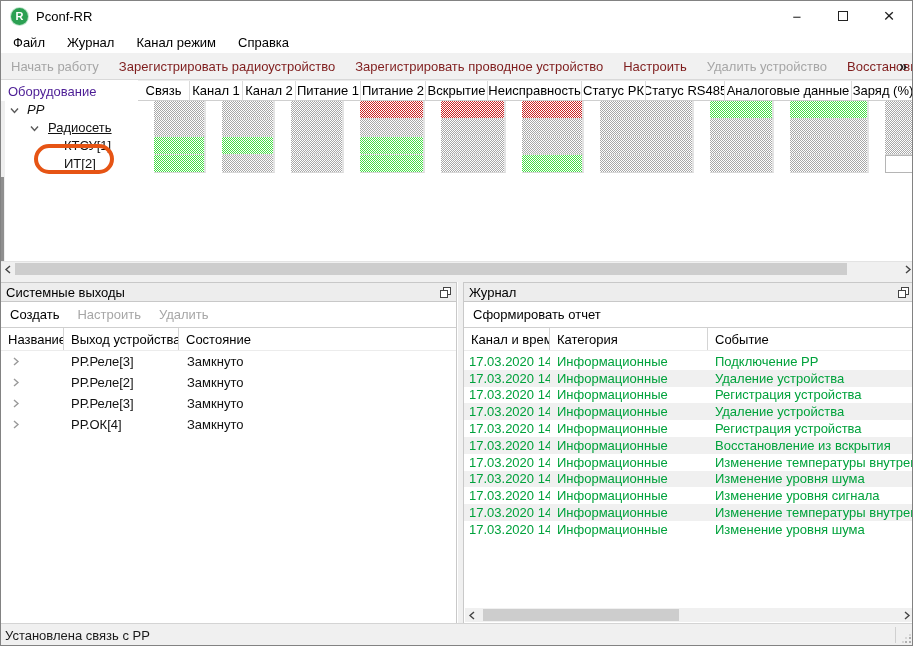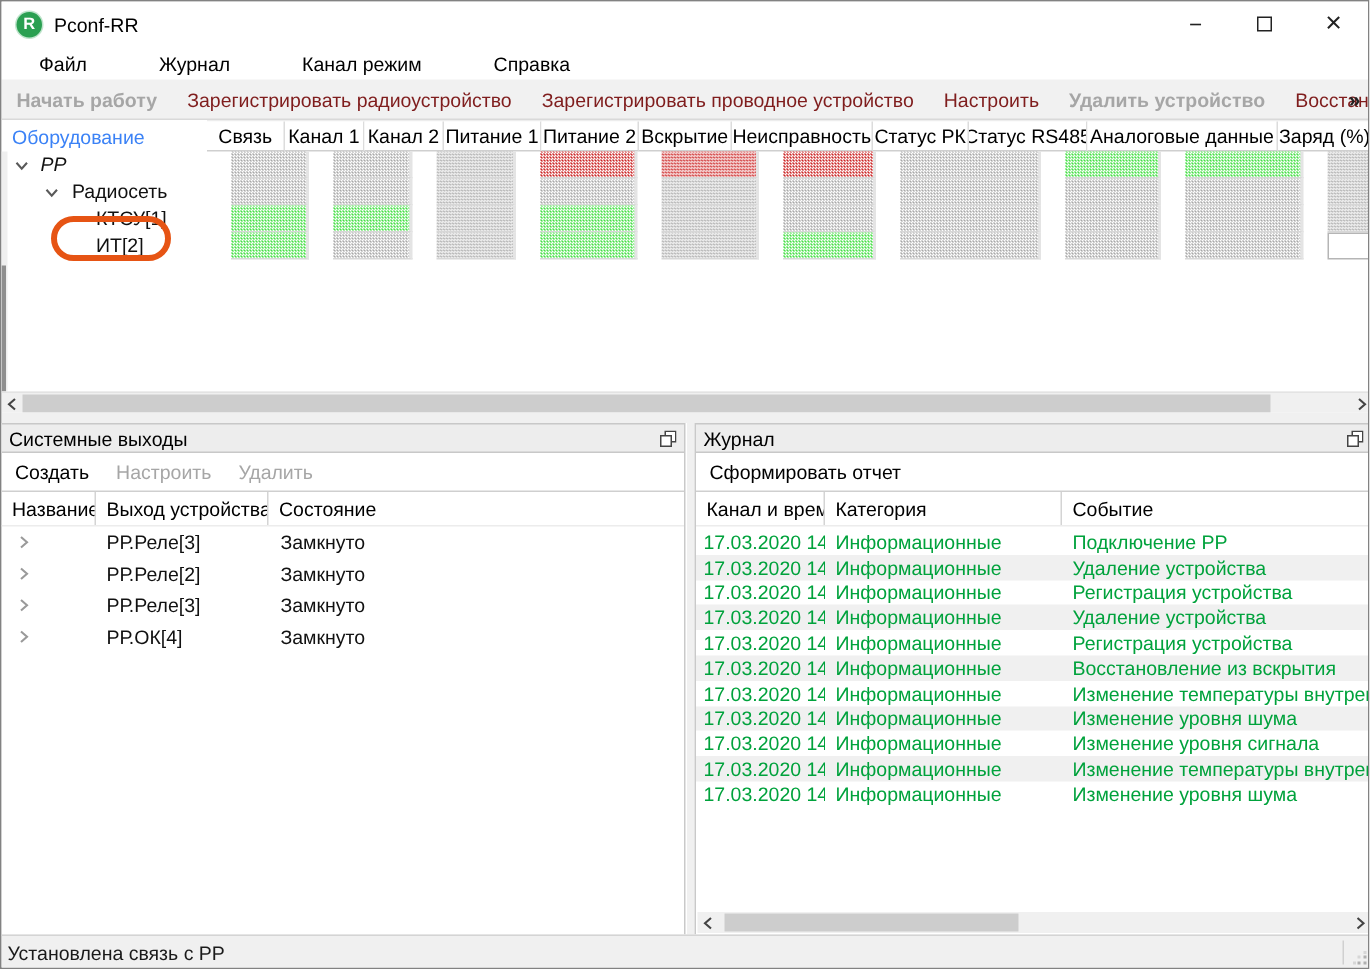--- a/index.html
+++ b/index.html
@@ -13,30 +13,30 @@
   .titlebar { position:absolute; top:0; left:0; right:0; height:30px; display:flex; align-items:center; background:#fff; }
   .appicon { width:17px; height:17px; border-radius:50%; background:#2ba052; box-shadow:0 0 0 1px #bfe4cc;
              color:#fff; font-weight:bold; font-size:11px; display:flex; align-items:center; justify-content:center;
              margin:0 8px 0 10px; }
   .apptitle { font-size:13px; color:#000; }
   .wbtns { margin-left:auto; display:flex; height:100%; }
   .wbtn { width:46px; height:100%; display:flex; align-items:center; justify-content:center; font-size:15px; color:#222; }
   .maxbox { width:10px; height:10px; border:1px solid #222; }
   
   .menubar { position:absolute; top:30px; left:0; right:0; height:22px; display:flex; align-items:center; background:#fff; padding-left:1px; }
-  .menu-item { padding:0 24px; height:100%; display:flex; align-items:center; color:#000; }
+  .menu-item { padding:0 11px; height:100%; display:flex; align-items:center; color:#000; }
   
   .toolbar { position:absolute; top:52px; left:0; right:0; height:27px; background:#f1f1f1; border-bottom:1px solid #d9d9d9;
              display:flex; align-items:center; padding-left:0; }
   .tb-item { padding:0 10px; color:#7f1d1d; white-space:nowrap; }
-  .tb-item.dis { color:#a6a6a6;font-weight:bold; }
+  .tb-item.dis { color:#a6a6a6; }
   .tb-overflow { position:absolute; right:5px; top:0; height:100%; display:flex; align-items:center; font-weight:bold; font-size:14px; color:#222; }
   
   .main { position:absolute; top:79px; left:0; width:913px; height:181px; background:#fff; }
-  .tree-header { position:absolute; left:7px; top:4px; color:#3b82f6; }
+  .tree-header { position:absolute; left:7px; top:4px; color:#4c1d95; }
   .tree-item { position:absolute; left:0; height:18px; width:136px; }
   .tchev { position:absolute; top:4px; width:11px; height:11px; }
   .tlabel { position:absolute; top:1px; white-space:nowrap; }
   .vscroll { position:absolute; left:0; top:21px; width:4px; height:160px; background:#efefef; }
   .vscroll .thumb { position:absolute; left:0; top:76px; width:3px; height:84px; background:#8f8f8f; }
   .annot { position:absolute; left:33px; top:64px; width:80px; height:30px; border:4px solid #e65414; border-radius:16px; z-index:5; }
   
   .grid { position:absolute; left:137px; top:0; }
   .grid-header { display:flex; height:21px; border-top:1px solid #ededed; }
   .gh { height:100%; display:flex; align-items:center; justify-content:center; white-space:nowrap; overflow:hidden;
@@ -133,21 +133,21 @@
             </svg>
           </span>
           <span class="tlabel" style="left: 26px;">РР</span>
         </div>
         <div class="tree-item" style="top: 39px;">
           <span class="tchev" style="left: 28px;">
             <svg width="11" height="11" viewBox="0 0 11 11">
               <path d="M2 3.5 L5.5 7.5 L9 3.5" stroke="#5a5a5a" stroke-width="1.4" fill="none"></path>
             </svg>
           </span>
-          <span class="tlabel" style="left: 47px;">Радиосеть</span>
+          <span class="tlabel" style="left: 47px; text-decoration: underline;">Радиосеть</span>
         </div>
         <div class="tree-item" style="top: 57px;">
           <span class="tlabel" style="left: 63px;">КТСУ[1]</span>
         </div>
         <div class="tree-item" style="top: 75px;">
           <span class="tlabel" style="left: 63px;">ИТ[2]</span>
         </div>
       </div>
     <div class="vscroll">
         <div class="thumb"></div>

